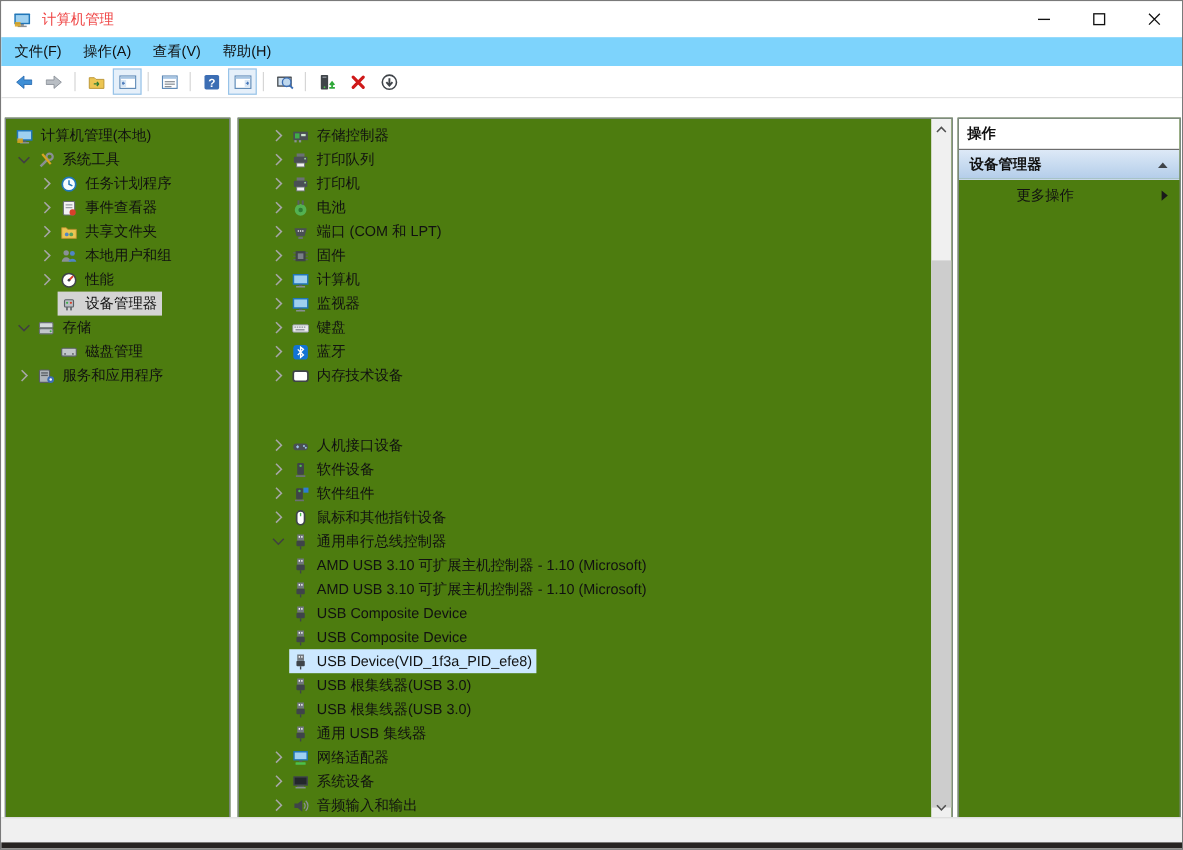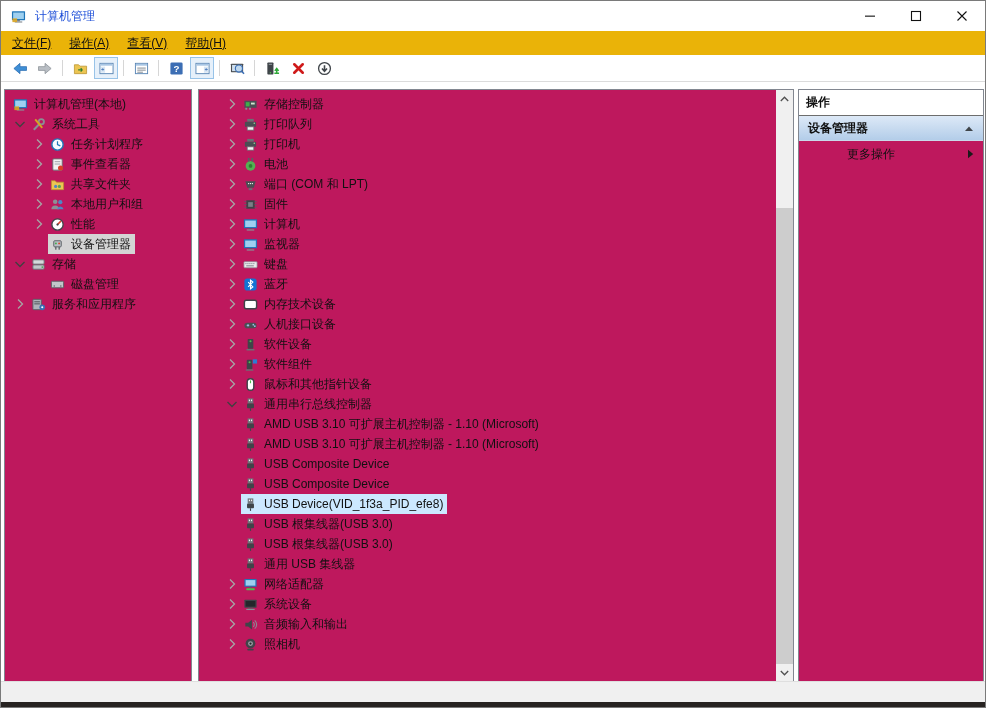--- a/index.html
+++ b/index.html
@@ -2,36 +2,36 @@
 <html><head>
 <meta charset="utf-8">
 <style>
   html,body{margin:0;padding:0;background:#3a3a3a;}
   .window{position:relative;width:986px;height:708px;background:#fff;
     font-family:"Liberation Sans","DejaVu Sans",sans-serif;font-size:12px;color:#111;
     border:1px solid #7a7a7a;box-sizing:border-box;overflow:hidden;}
   
   .titlebar{height:30px;display:flex;align-items:center;background:#fff;}
   .app-icon{width:16px;height:16px;margin:0 8px 0 10px;display:flex;align-items:center;}
-  .title{font-size:12px;color:#1d4ed8;}
+  .title{font-size:12px;color:#ef4444;}
   .win-controls{margin-left:auto;display:flex;height:30px;}
   .wc{width:46px;height:30px;display:flex;align-items:center;justify-content:center;}
   
-  .menubar{height:24px;display:flex;align-items:center;padding-left:2px;background:#eab308;text-decoration:underline;}
+  .menubar{height:24px;display:flex;align-items:center;padding-left:2px;background:#7dd3fc;}
   .menu-item{padding:3px 9px;}
   
   .toolbar{height:26px;display:flex;align-items:center;padding-left:5px;background:#fff;
     border-bottom:1px solid #dcdcdc;}
   .tb-btn{width:24px;height:22px;display:flex;align-items:center;justify-content:center;
     border:1px solid transparent;margin:0 1px;box-sizing:border-box;}
   .tb-btn.toggled{background:#e6f0fa;border-color:#98c3e8;}
   .tb-sep{width:1px;height:16px;background:#d6d6d6;margin:0 4px;}
   
   .main{position:absolute;top:81px;bottom:25px;left:0;right:0;background:#fff;}
-  .panel{position:absolute;top:7px;bottom:0;background:#be185d;border:1px solid #828790;
+  .panel{position:absolute;top:16px;bottom:0;background:#4d7c0f;border:1px solid #828790;
     box-sizing:border-box;overflow:hidden;}
   .left-panel{left:3px;width:188px;}
   .mid-panel{left:197px;width:596px;}
   .right-panel{left:797px;width:186px;}
   
   .tree{padding-top:4px;}
   .tree-row{height:20px;display:flex;align-items:center;white-space:nowrap;}
   .chev{width:18px;height:16px;flex:0 0 18px;display:flex;align-items:center;justify-content:center;}
   .hl{display:flex;align-items:center;height:20px;padding-right:2px;}
   .hl.sel-gray{background:#d4d4d4;}
@@ -584,21 +584,21 @@
             </span>
             <span class="hl">
               <span class="ticon">
                 <svg width="15" height="15" viewBox="0 0 16 16">
                   <rect x="1.5" y="3.5" width="13" height="9" rx="2" fill="#fff" stroke="#3f4449" stroke-width="1.5"></rect>
                 </svg>
               </span>
               <span class="tlabel">内存技术设备</span>
             </span>
           </div>
-          <div class="tree-row" style="padding-left: 24px;">
+          <div class="tree-row" style="padding-left: 24px; margin-top: 38px;">
             <span class="chev">
               <svg width="16" height="16" viewBox="0 0 16 16">
                 <path d="M6 3.5 L10.5 8 L6 12.5" fill="none" stroke="#a6a6a6" stroke-width="1.3"></path>
               </svg>
             </span>
             <span class="hl">
               <span class="ticon">
                 <svg width="15" height="15" viewBox="0 0 16 16">
                   <rect x="1.5" y="6" width="13" height="6" rx="3" fill="#4a4f54"></rect>
                   <rect x="4" y="8.4" width="2.6" height="1.1" fill="#9cc3e8"></rect>

